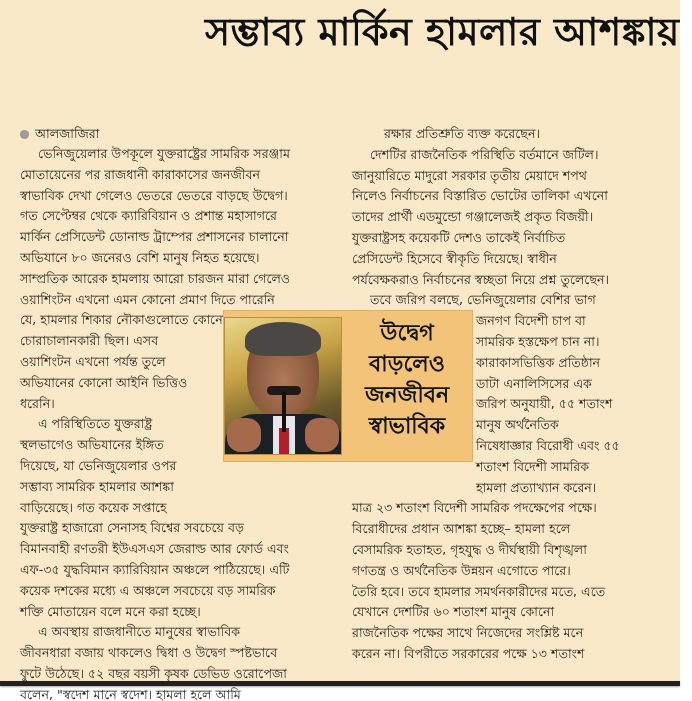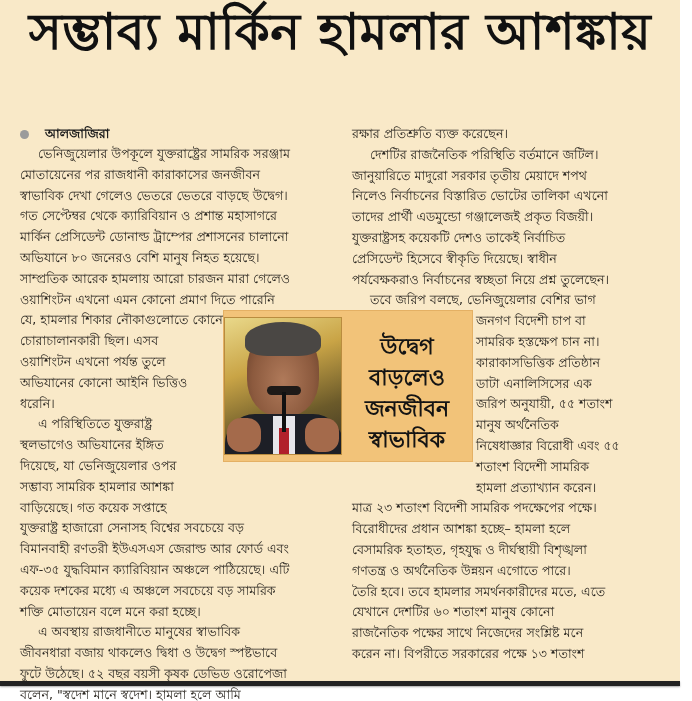--- a/index.html
+++ b/index.html
@@ -15,61 +15,61 @@
       background: #ffffff;
     }
     .bottom-rule {
       position: absolute; left: 0; top: 681px; width: 680px; height: 5px;
       background: #222222;
       box-shadow: 0 1px 2px rgba(0,0,0,0.35);
     }
 
     .headline {
       position: absolute; left: 0; top: 8px; width: 680px;
-      text-align: center;
+      text-align: right;
       font-family: "DejaVu Sans", sans-serif;
       font-weight: bold;
-      font-size: 50px;
+      font-size: 38px;
       line-height: 48px;
       color: #111111;
       letter-spacing: 0.5px;
     }
 
     .col {
       position: absolute;
       font-family: "DejaVu Sans", sans-serif;
       font-size: 12.6px;
       line-height: 20.8px;
       color: #2a2620;
       text-align: justify;
     }
     .col-left { left: 20px; top: 124px; width: 314px; }
     .col-right { left: 352px; top: 124px; width: 320px; }
 
     .source {
-      display: flex; align-items: center; gap: 16px;
-      font-weight: bold; font-size: 12.6px; line-height: 20px; color: #1a1a1a;
+      display: flex; align-items: center; gap: 6px;
+      font-weight: normal; font-size: 12.6px; line-height: 20px; color: #1a1a1a;
     }
     .bullet {
       width: 9px; height: 9px; border-radius: 50%; background: #9b9b9b; display: inline-block;
     }
 
     .para { text-indent: 18px; }
-    .para.noindent { text-indent: 0; }
+    .para.noindent { text-indent: 0; margin-left: 32px; }
     .line { display: block; }
 
     
     .wrap-left { width: 198px; }
     .wrap-right { margin-left: 124px; }
 
     .pullbox {
       position: absolute; left: 223px; top: 310px; width: 250px; height: 152px;
       background: #f2c379;
       border: 1px solid #e4b064;
-      display: flex; align-items: flex-end;
+      display: flex; align-items: flex-start;
       padding: 6px 0;
     }
     .photo {
       width: 118px; height: 138px;
       position: relative; overflow: hidden;
       background: linear-gradient(160deg, #e9d88a 0%, #c9a446 35%, #6b5a2a 70%, #3d3524 100%);
       border: 1px solid #b98c3f;
     }
     .photo .head {
       position: absolute; left: 22px; top: 10px; width: 72px; height: 88px;

